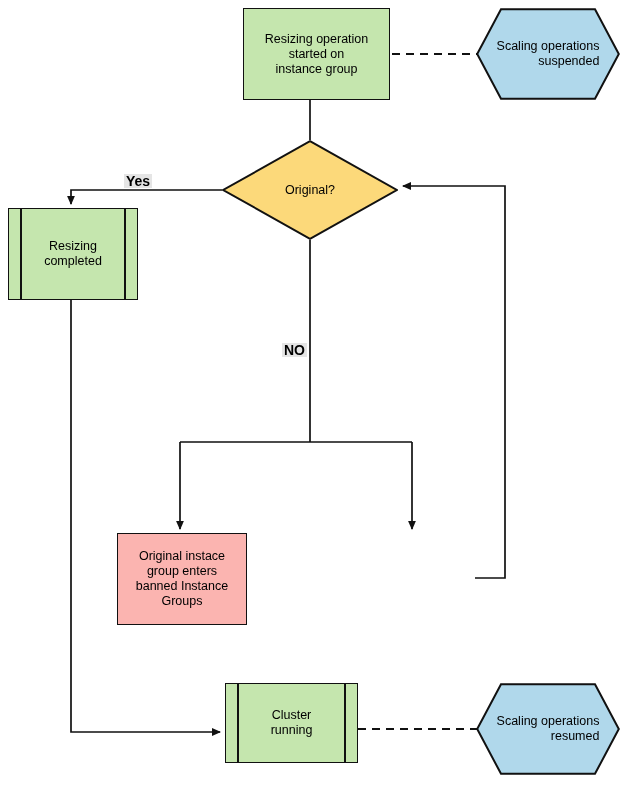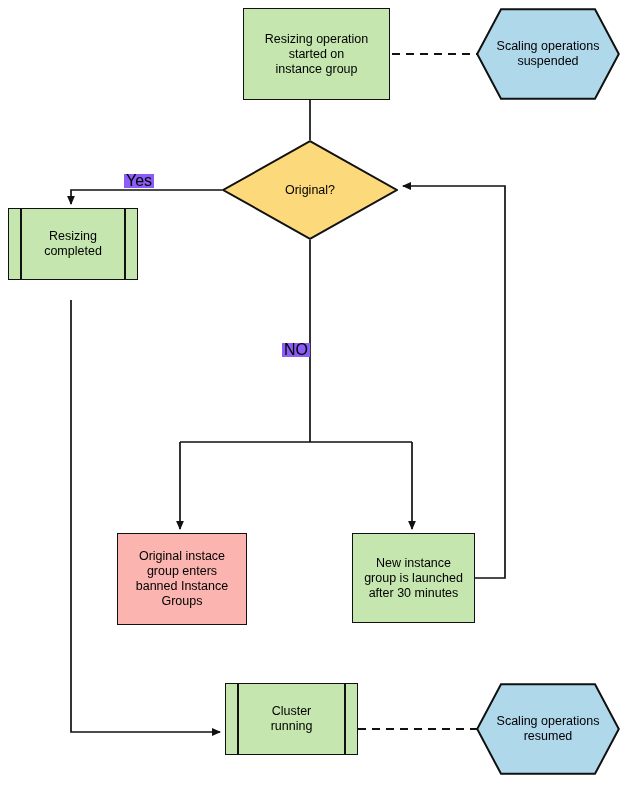--- a/index.html
+++ b/index.html
@@ -61,30 +61,32 @@
 
   
   .shape-svg > svg {
     position: absolute;
     left: 0;
     top: 0;
   }
   .shape-svg .node-label {
     position: relative;
     z-index: 2;
+    text-align: right;
   }
   .edge-label {
     position: absolute;
-    font-size: 16px;
+    font-size: 14px;
     line-height: 14px;
     color: #000000;
-    background: #8b5cf6;
+    background: #e5e5e5;
     padding: 0 2px;
     font-family: "Liberation Sans", sans-serif;
     white-space: nowrap;
+    font-weight: bold;
   }
 </style>
 </head>
 <body>
 
 <div id="canvas">
 
   <svg id="edges" viewBox="0 0 623 792" xmlns="http://www.w3.org/2000/svg">
     <defs>
       <marker id="arrowhead" markerWidth="9" markerHeight="9" refX="8" refY="4.5" orient="auto" markerUnits="userSpaceOnUse">
@@ -125,41 +127,36 @@
 suspended</span>
   </div>
 
   <div class="node shape-svg" style="left:222px; top:140px; width:176px; height:100px;">
     <svg width="176" height="100" viewBox="0 0 176 100" xmlns="http://www.w3.org/2000/svg">
       <polygon points="88,1.2 174.8,50 88,98.8 1.2,50" fill="#fcd97a" stroke="#111111" stroke-width="2"></polygon>
     </svg>
     <span class="node-label">Original?</span>
   </div>
 
-  <div class="node shape-predefined" style="left:8px; top:208px; width:130px; height:72px; background:#c5e6ae;">
+  <div class="node shape-predefined" style="left:8px; top:208px; width:130px; height:92px; background:#c5e6ae;">
     <span class="bar left"></span>
     <span class="bar right"></span>
     <span class="node-label">Resizing
 completed</span>
   </div>
 
   <div class="node shape-process" style="left:117px; top:533px; width:130px; height:92px; background:#fbb4b0;">
     <span class="node-label">Original instace
 group enters
 banned Instance
 Groups</span>
   </div>
 
-  <div class="node shape-process" style="left:352px; top:533px; width:123px; height:90px; background:#c5e6ae;">
-    <span class="node-label">New instance
-group is launched
-after 30 minutes</span>
-  </div>
 
-  <div class="node shape-predefined" style="left:225px; top:683px; width:133px; height:72px; background:#c5e6ae;">
+  <div class="node shape-predefined" style="left:225px; top:683px; width:133px; height:80px; background:#c5e6ae;">
     <span class="bar left"></span>
     <span class="bar right"></span>
     <span class="node-label">Cluster
 running</span>
   </div>
 
   <div class="node shape-svg" style="left:476px; top:683px; width:144px; height:92px;">
     <svg width="144" height="92" viewBox="0 0 144 92" xmlns="http://www.w3.org/2000/svg">
       <polygon points="25,1.2 119,1.2 142.8,46 119,90.8 25,90.8 1.2,46" fill="#b0d8eb" stroke="#111111" stroke-width="2"></polygon>
     </svg>

